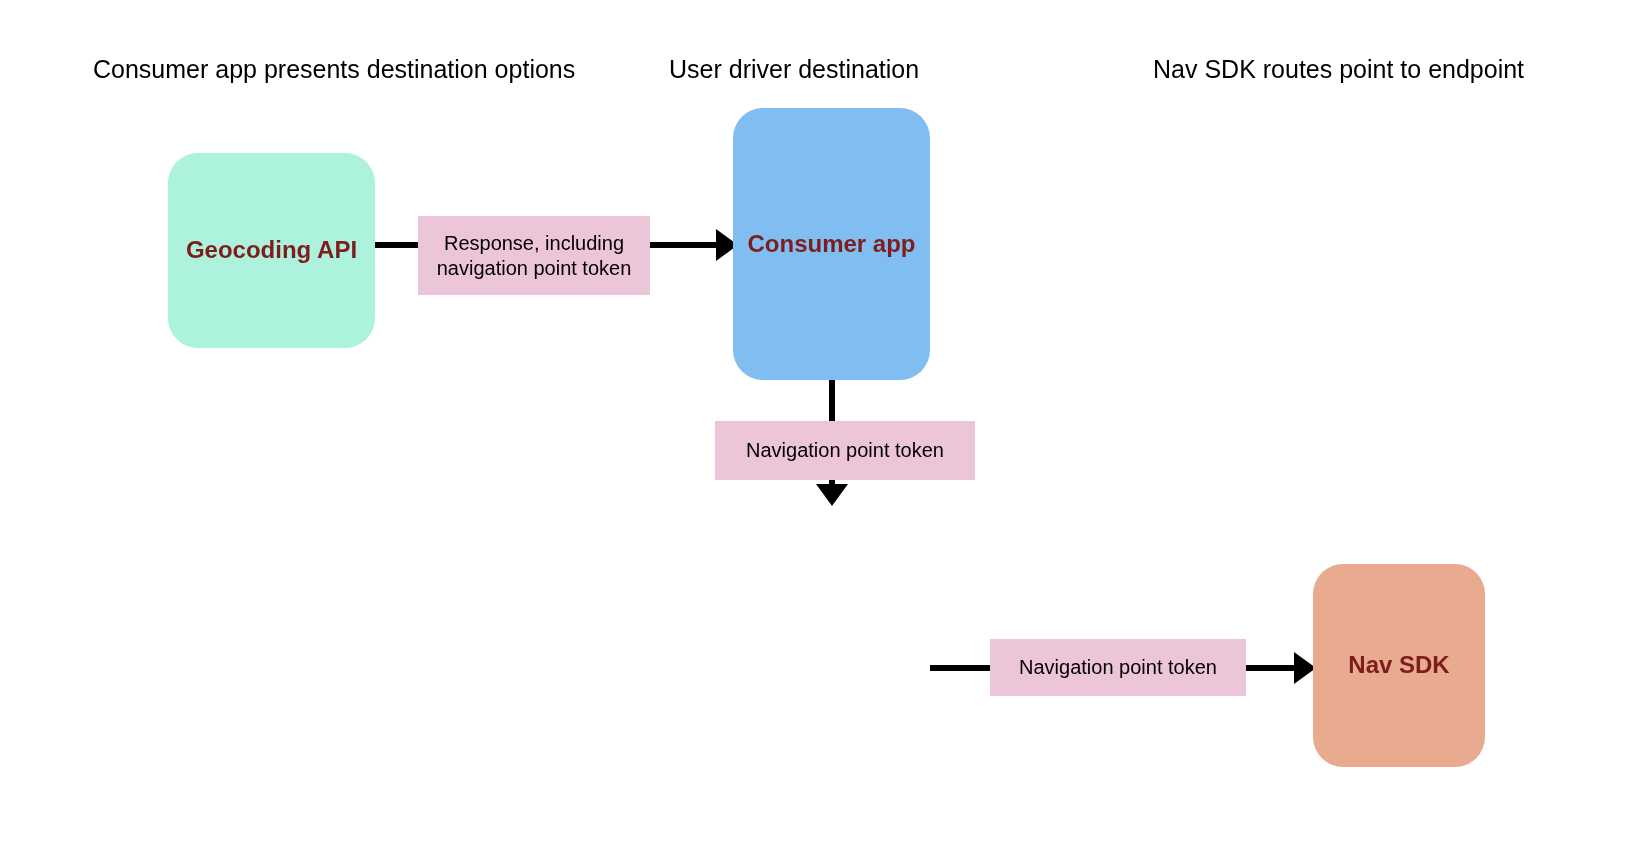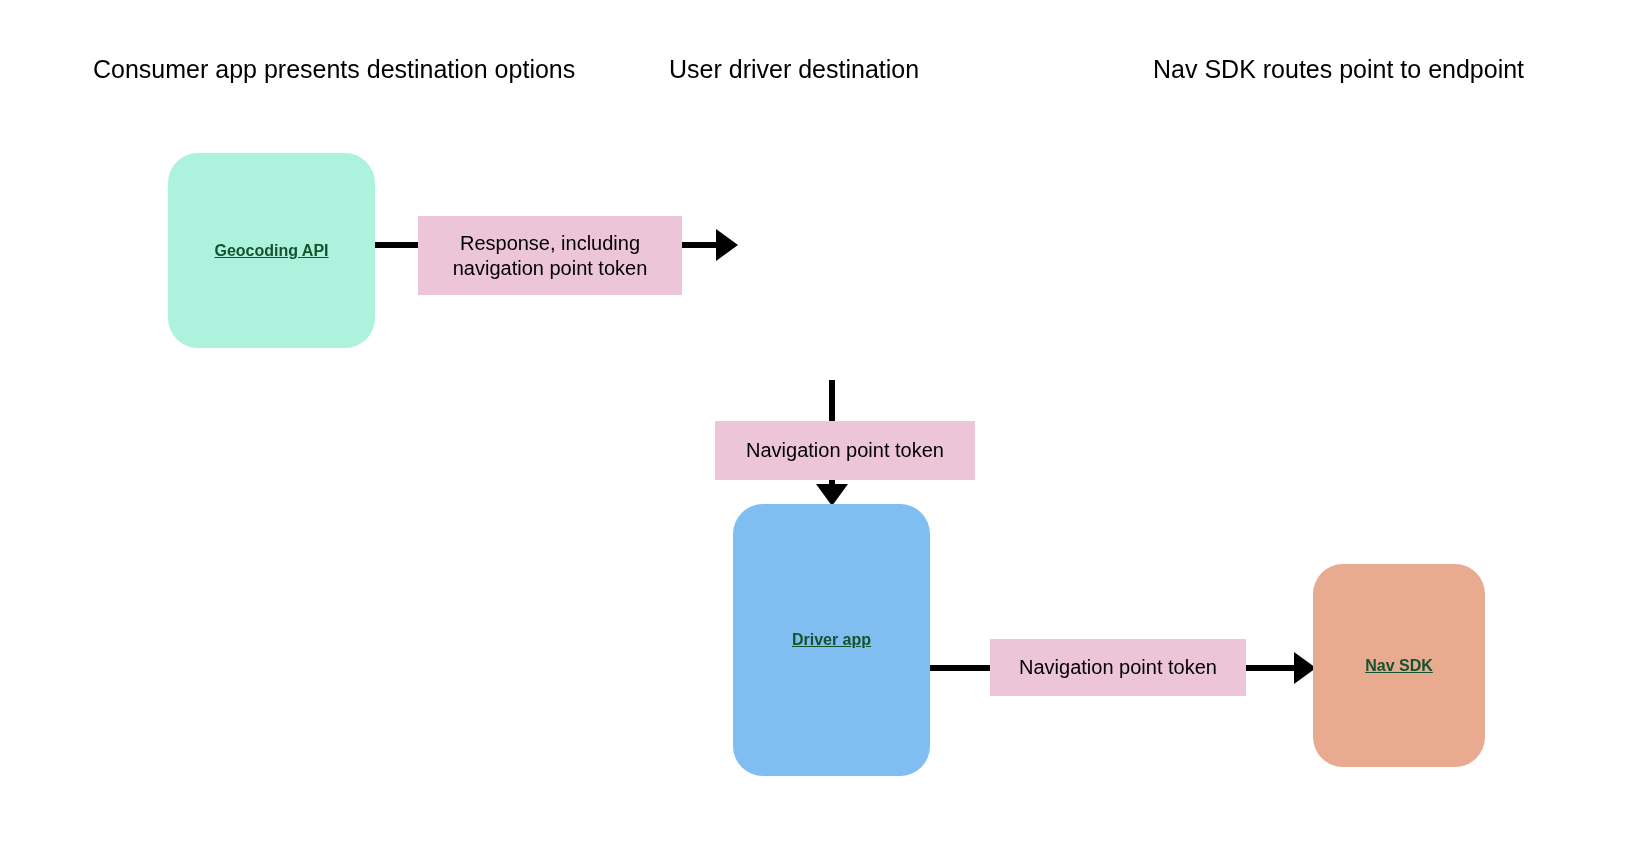--- a/index.html
+++ b/index.html
@@ -34,26 +34,25 @@
     position: absolute;
     box-sizing: border-box;
     border-radius: 30px;
     display: flex;
     align-items: center;
     justify-content: center;
     text-align: center;
     z-index: 3;
   }
   .node-label {
-    font-size: 16px;
+    font-size: 24px;
     font-weight: 700;
-    color: #14532d;
+    color: #7f1d1d;
     line-height: 1.2;
     padding: 0 6px;
-    text-decoration: underline;
   }
 
   
   .chip {
     position: absolute;
     box-sizing: border-box;
     display: flex;
     align-items: center;
     justify-content: center;
     text-align: center;
@@ -97,30 +96,30 @@
 
   <svg class="edge-svg" style="left:930px; top:638px; width:390px; height:60px;" width="390" height="60" viewBox="0 0 390 60">
     <line x1="0" y1="30" x2="368" y2="30" stroke="#000000" stroke-width="6"></line>
     <polygon points="364,14 386,30 364,46" fill="#000000"></polygon>
   </svg>
 
   <div class="node" style="left:168px; top:153px; width:207px; height:195px; background:#ACF2DC;">
     <span class="node-label">Geocoding API</span>
   </div>
 
+  <div class="node" style="left:733px; top:108px; width:197px; height:272px; background:#80BEF2;">
+    <span class="node-label">Consumer app</span>
+  </div>
 
-  <div class="node" style="left:733px; top:504px; width:197px; height:272px; background:#80BEF2;">
-    <span class="node-label">Driver app</span>
-  </div>
 
   <div class="node" style="left:1313px; top:564px; width:172px; height:203px; background:#E9AB90;">
     <span class="node-label">Nav SDK</span>
   </div>
 
-  <div class="chip" style="left:418px; top:216px; width:264px; height:79px; background:#EDC5D8;">
+  <div class="chip" style="left:418px; top:216px; width:232px; height:79px; background:#EDC5D8;">
     <span class="chip-label">Response, including navigation point token</span>
   </div>
 
   <div class="chip" style="left:715px; top:421px; width:260px; height:59px; background:#EDC5D8;">
     <span class="chip-label">Navigation point token</span>
   </div>
 
   <div class="chip" style="left:990px; top:639px; width:256px; height:57px; background:#EDC5D8;">
     <span class="chip-label">Navigation point token</span>
   </div>

